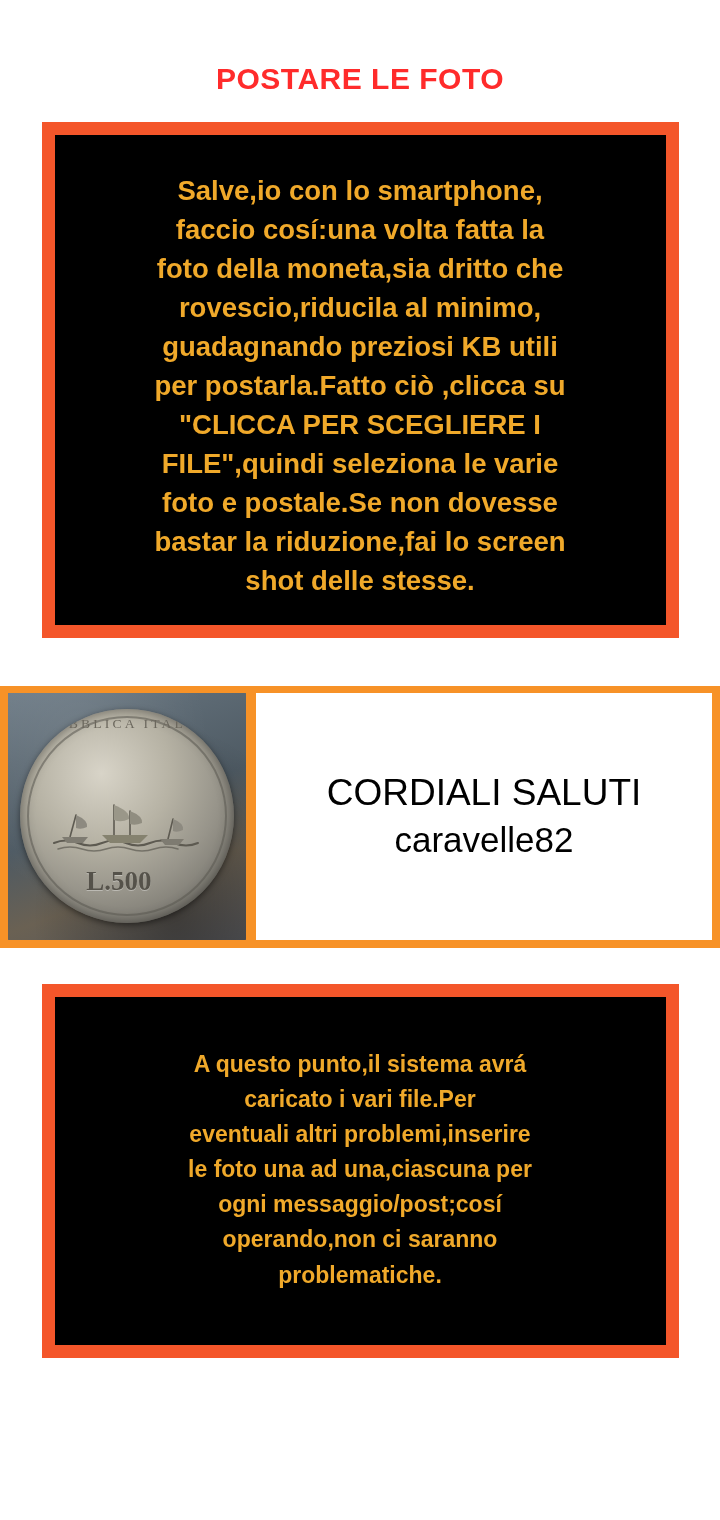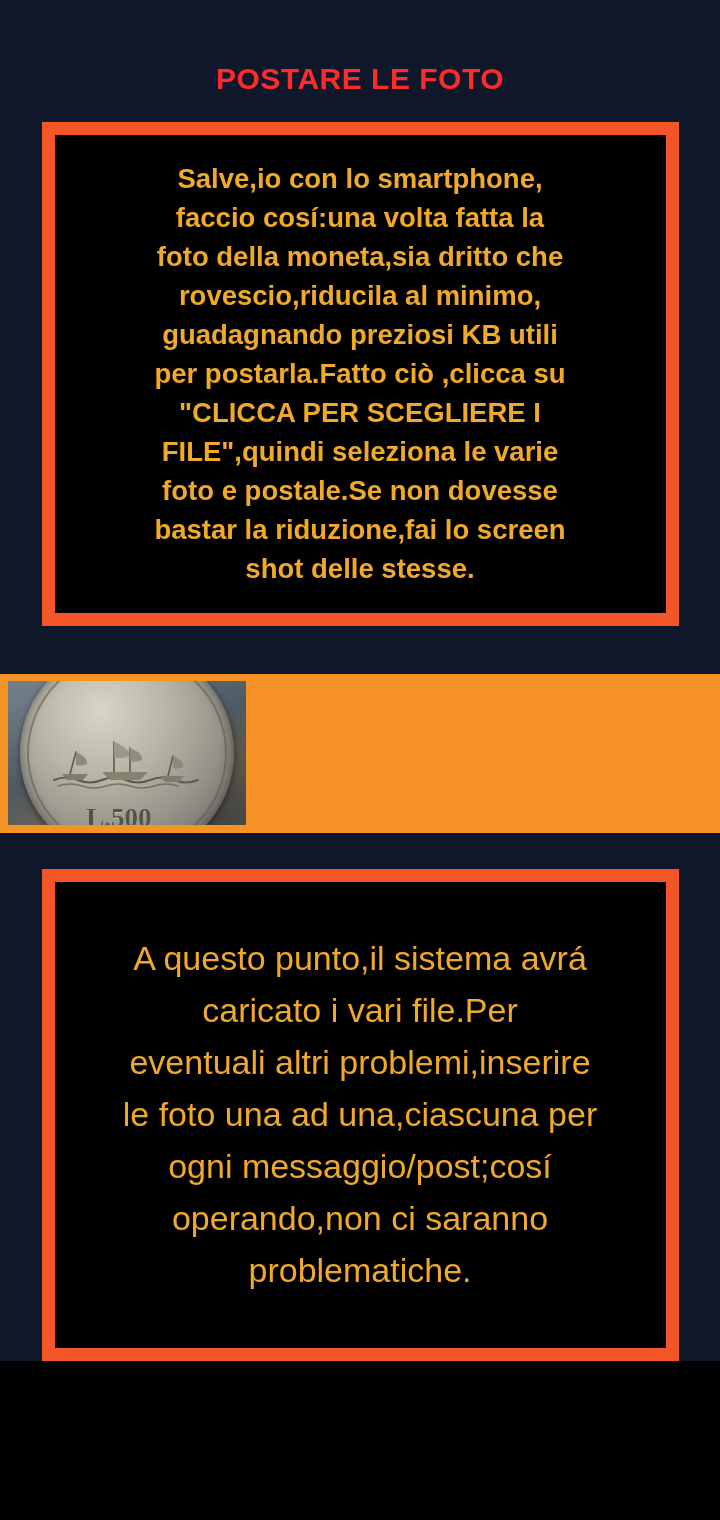--- a/index.html
+++ b/index.html
@@ -10,22 +10,22 @@
   body {
     width: 720px;
     height: 1520px;
     overflow: hidden;
     font-family: "Liberation Sans", sans-serif;
     position: relative;
   }
 
   .page {
     width: 720px;
-    height: 1361px;
-    background: #0f172a;
+    height: 1520px;
+    background: #ffffff;
     display: flex;
     flex-direction: column;
     align-items: center;
     position: relative;
   }
 
   
   .title {
     color: #ff2b2b;
     font-size: 30px;
@@ -37,21 +37,21 @@
     line-height: 1.1;
   }
 
   
   .box-one {
     box-sizing: border-box;
     width: 637px;
     margin-top: 27px;
     border: 13px solid #f4562a;
     background: #000000;
-    padding: 24px 26px 24px 26px;
+    padding: 36px 26px 24px 26px;
   }
   .box-one .text {
     color: #f0a92a;
     font-size: 27.5px;
     font-weight: bold;
     line-height: 1.42;
     text-align: center;
     white-space: pre-line;
   }
 
@@ -167,22 +167,22 @@
   .box-two {
     box-sizing: border-box;
     width: 637px;
     margin-top: 36px;
     border: 13px solid #f4562a;
     background: #000000;
     padding: 50px 18px 52px 18px;
   }
   .box-two .text {
     color: #f0a92a;
-    font-size: 34px;
-    font-weight: normal;
+    font-size: 23px;
+    font-weight: bold;
     line-height: 1.53;
     text-align: center;
     white-space: pre-line;
   }
 </style>
 </head>
 <body>
 
 <div class="page">
 
@@ -227,20 +227,24 @@
 
             <path d="M116 54 l5 -20"></path>
             <path d="M121 34 q11 4 10 11 q-6 3 -10 1 z" fill="#8d8a80" stroke="none"></path>
             <path d="M108 54 h24 l-5 6 h-14 z" fill="#7e7b71" stroke="none"></path>
           </g>
         </svg>
         <div class="coin-value">L.500</div>
       </div>
     </div>
 
+    <div class="signature-card">
+      <div class="line1">CORDIALI SALUTI</div>
+      <div class="line2">caravelle82</div>
+    </div>
 
   </div>
 
   <div class="box-two">
     <div class="text">A questo punto,il sistema avrá
 caricato i vari file.Per
 eventuali altri problemi,inserire
 le foto una ad una,ciascuna per
 ogni messaggio/post;cosí
 operando,non ci saranno

